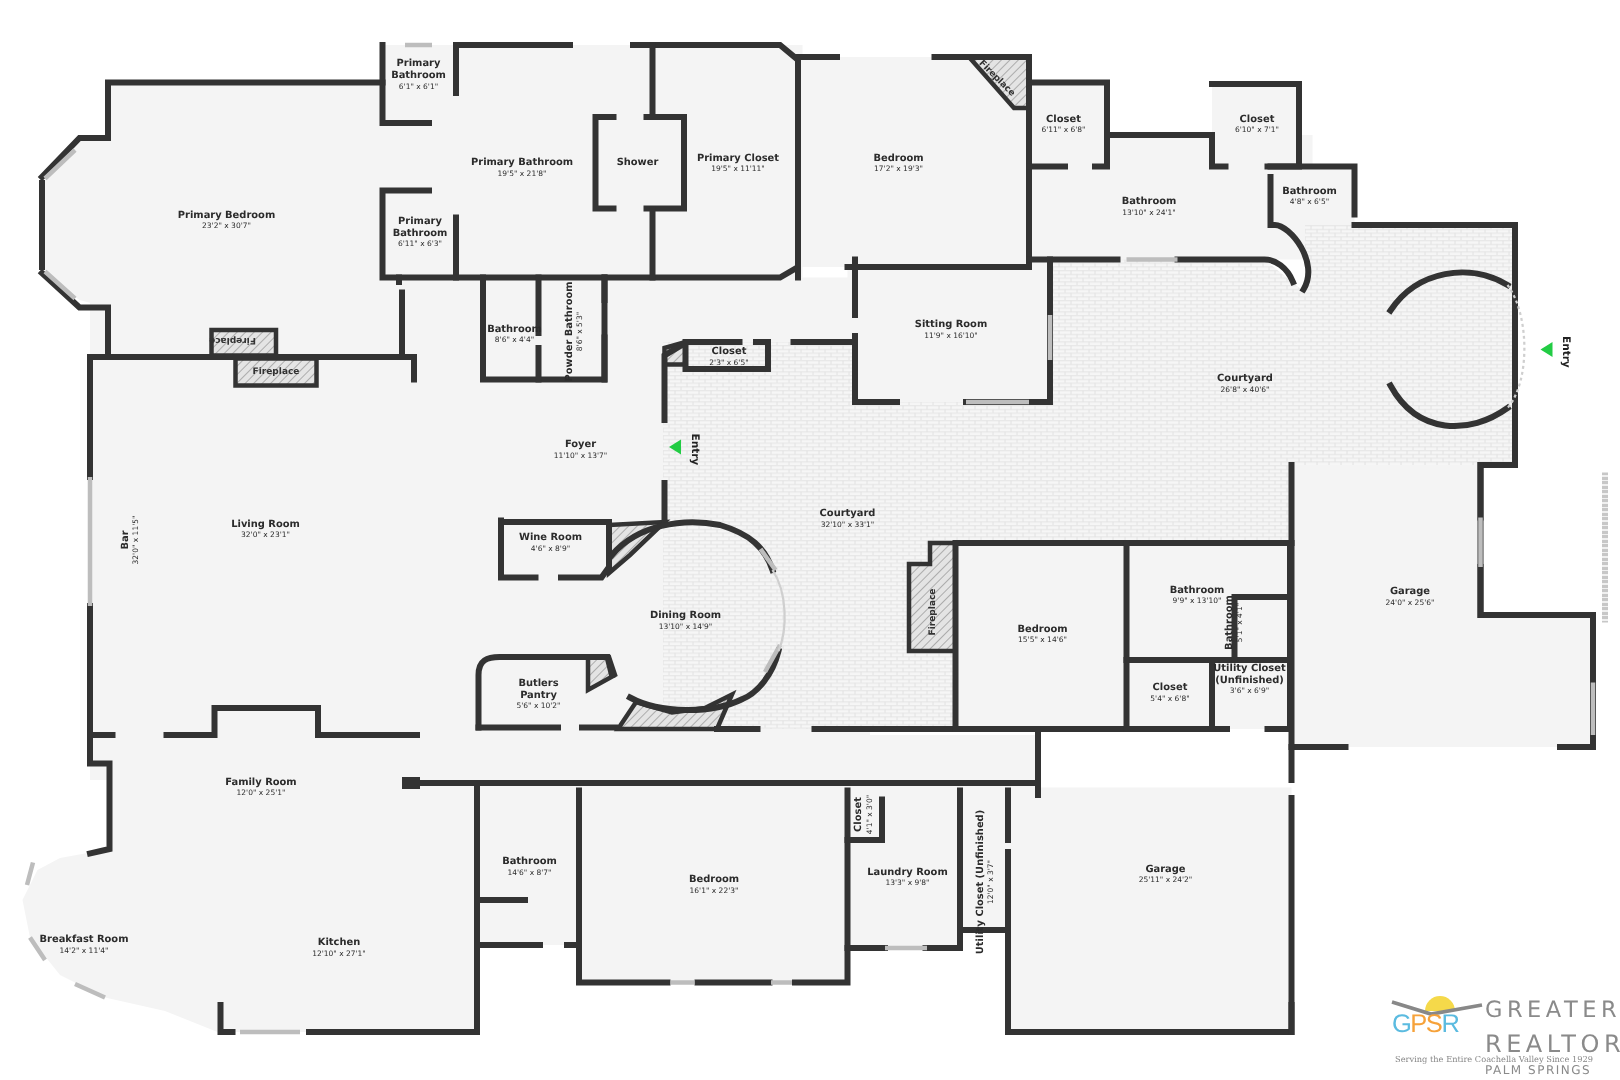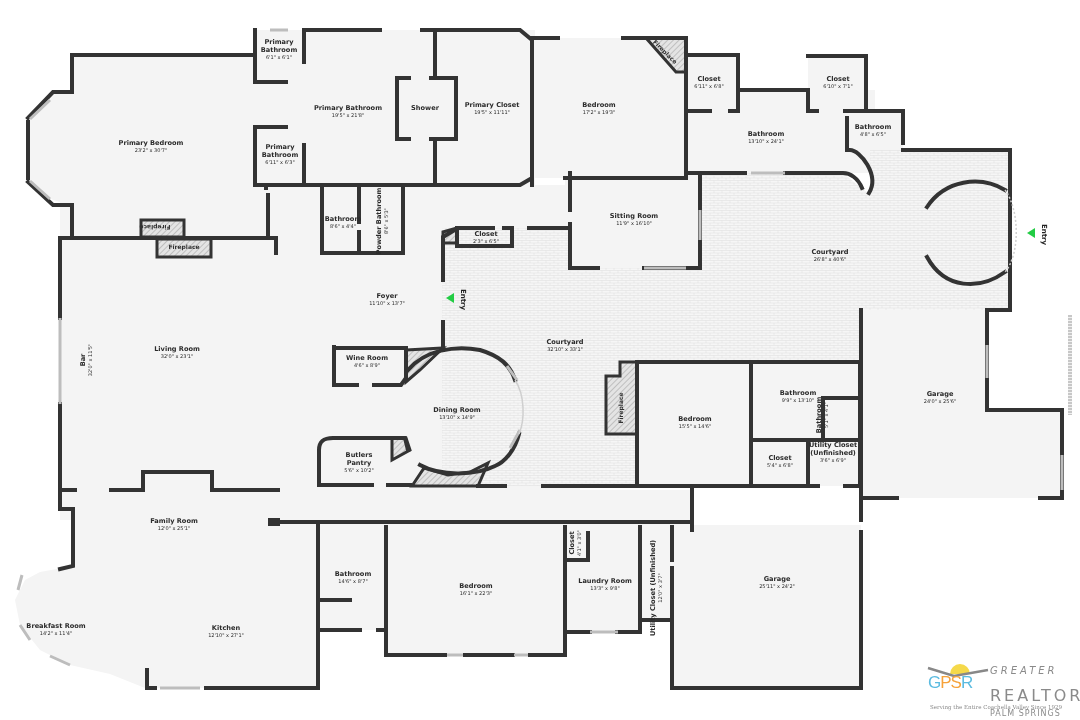--- a/index.html
+++ b/index.html
@@ -351,17 +351,17 @@
 
 <div id="disclaimer"></div>
 
 <div id="logo">
   <svg width="64" height="22" style="position:absolute;left:0;top:0">
     <circle cx="34" cy="14" r="10" fill="#f5d94a"></circle>
     <rect x="0" y="14" width="64" height="10" fill="#ffffff"></rect>
     <path d="M2 8 L28 16 L62 10" stroke="#888" stroke-width="2.5" fill="none"></path>
   </svg>
   <div class="logo-gpsr"><span style="color:#5bbbe0">G</span><span style="color:#f6a23a">P</span><span style="color:#f6a23a">S</span><span style="color:#5bbbe0">R</span></div>
-  <div class="logo-word" style="top:6px;font-size:10px;font-style:italic;">GREATER</div>
+  <div class="logo-word" style="top:6px;font-size:15px;">GREATER</div>
   <div class="logo-word" style="top:19px;font-size:8px;letter-spacing:1px;margin-top:31px;">PALM SPRINGS</div>
   <div class="logo-word" style="top:28px;font-size:16px;">REALTORS</div>
   <div class="logo-tag">Serving the Entire Coachella Valley Since 1929</div>
 </div>
 
 </body></html>

